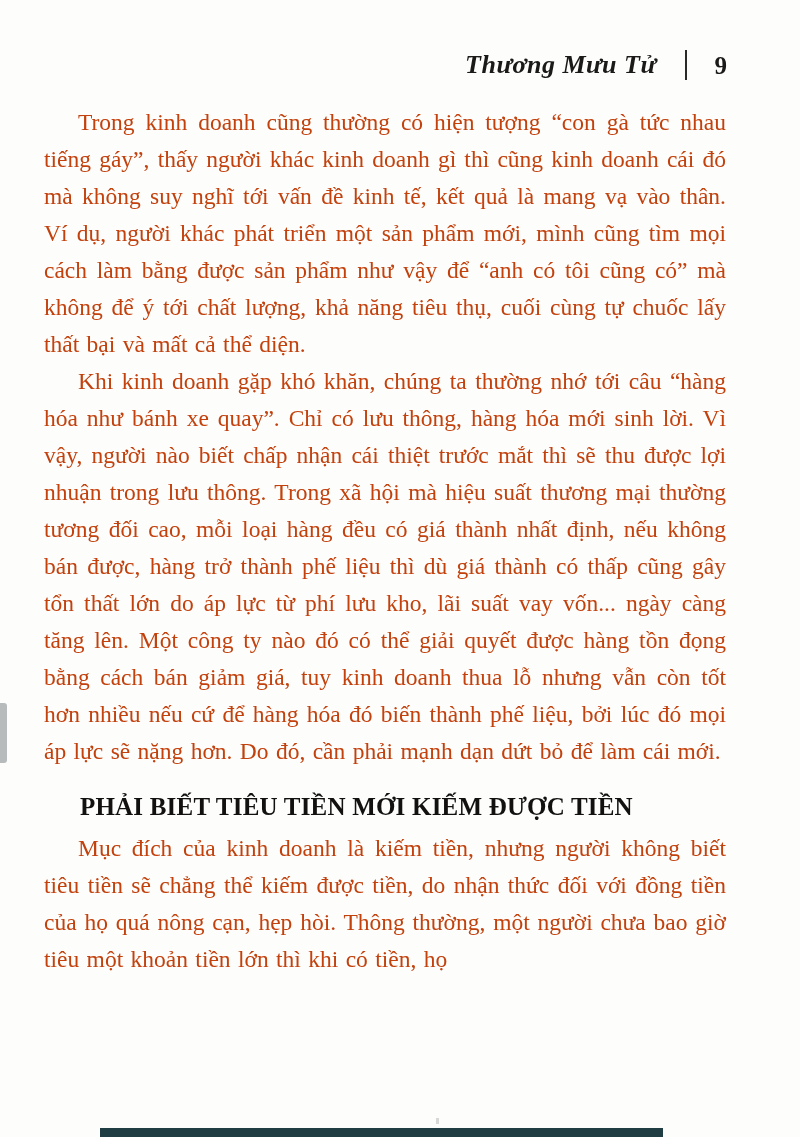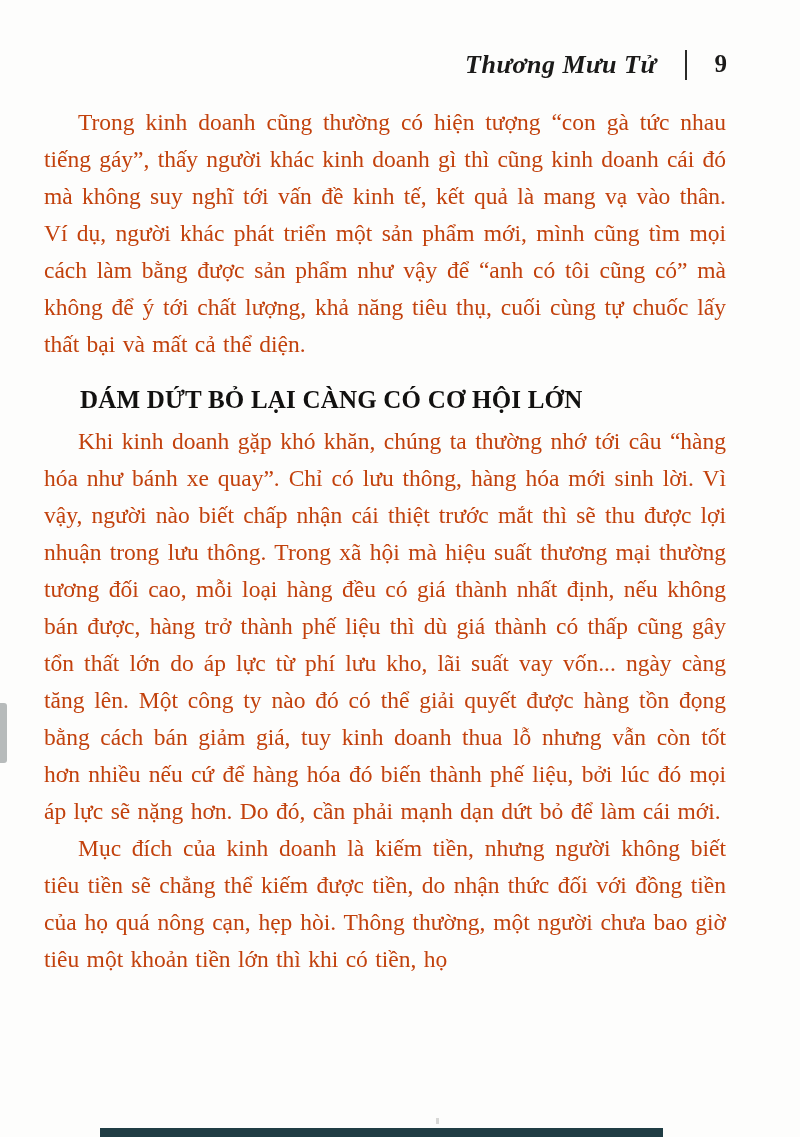--- a/index.html
+++ b/index.html
@@ -14,21 +14,21 @@
     background: #fdfdfc;
     overflow: hidden;
     color: #151413;
   }
   
   .running-head {
     position: absolute;
     top: 50px;
     right: 73px;
     display: flex;
-    align-items: flex-start;
+    align-items: flex-end;
     gap: 28px;
   }
   .running-title {
     font-style: italic;
     font-weight: 600;
     font-size: 26px;
     letter-spacing: 0.5px;
     color: #1b1a19;
     white-space: nowrap;
   }
@@ -101,22 +101,22 @@
 <div class="page">
 
   <div class="running-head">
     <span class="running-title">Thương Mưu Tử</span>
     <span class="head-divider"></span>
     <span class="page-number">9</span>
   </div>
 
   <main class="page-body">
     <p>Trong kinh doanh cũng thường có hiện tượng “con gà tức nhau tiếng gáy”, thấy người khác kinh doanh gì thì cũng kinh doanh cái đó mà không suy nghĩ tới vấn đề kinh tế, kết quả là mang vạ vào thân. Ví dụ, người khác phát triển một sản phẩm mới, mình cũng tìm mọi cách làm bằng được sản phẩm như vậy để “anh có tôi cũng có” mà không để ý tới chất lượng, khả năng tiêu thụ, cuối cùng tự chuốc lấy thất bại và mất cả thể diện.</p>
-    <h2>DÁM DỨT BỎ LẠI CÀNG CÓ CƠ HỘI LỚN</h2>
     <p>Khi kinh doanh gặp khó khăn, chúng ta thường nhớ tới câu “hàng hóa như bánh xe quay”. Chỉ có lưu thông, hàng hóa mới sinh lời. Vì vậy, người nào biết chấp nhận cái thiệt trước mắt thì sẽ thu được lợi nhuận trong lưu thông. Trong xã hội mà hiệu suất thương mại thường tương đối cao, mỗi loại hàng đều có giá thành nhất định, nếu không bán được, hàng trở thành phế liệu thì dù giá thành có thấp cũng gây tổn thất lớn do áp lực từ phí lưu kho, lãi suất vay vốn... ngày càng tăng lên. Một công ty nào đó có thể giải quyết được hàng tồn đọng bằng cách bán giảm giá, tuy kinh doanh thua lỗ nhưng vẫn còn tốt hơn nhiều nếu cứ để hàng hóa đó biến thành phế liệu, bởi lúc đó mọi áp lực sẽ nặng hơn. Do đó, cần phải mạnh dạn dứt bỏ để làm cái mới.</p>
+    <h2>PHẢI BIẾT TIÊU TIỀN MỚI KIẾM ĐƯỢC TIỀN</h2>
     <p>Mục đích của kinh doanh là kiếm tiền, nhưng người không biết tiêu tiền sẽ chẳng thể kiếm được tiền, do nhận thức đối với đồng tiền của họ quá nông cạn, hẹp hòi. Thông thường, một người chưa bao giờ tiêu một khoản tiền lớn thì khi có tiền, họ</p>
   </main>
 
   <div class="edge-mark"></div>
   <div class="speck"></div>
   <div class="bottom-bar"></div>
 
 </div>
 
 </body></html>

